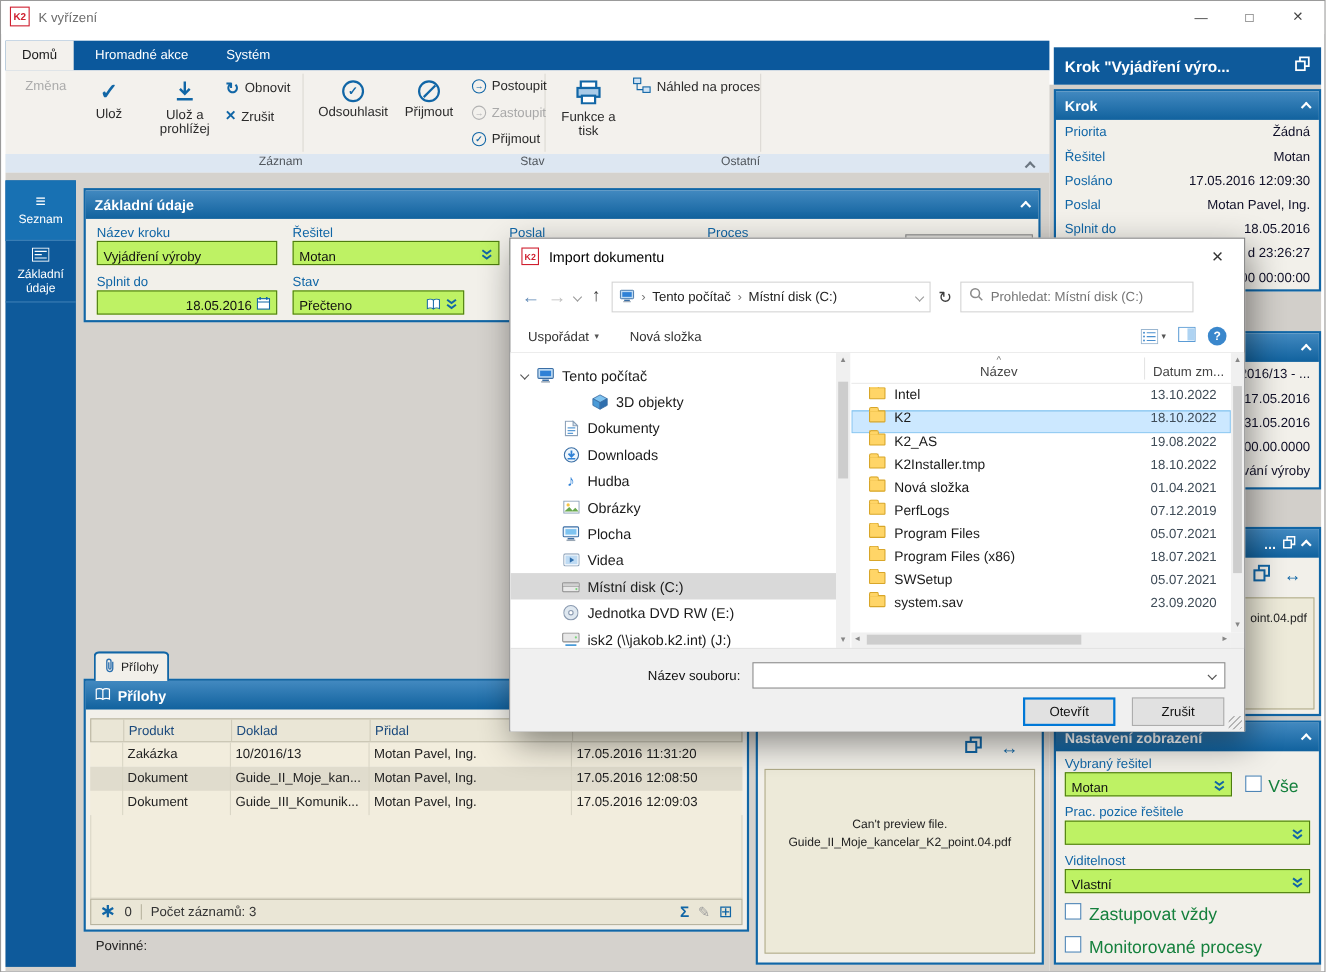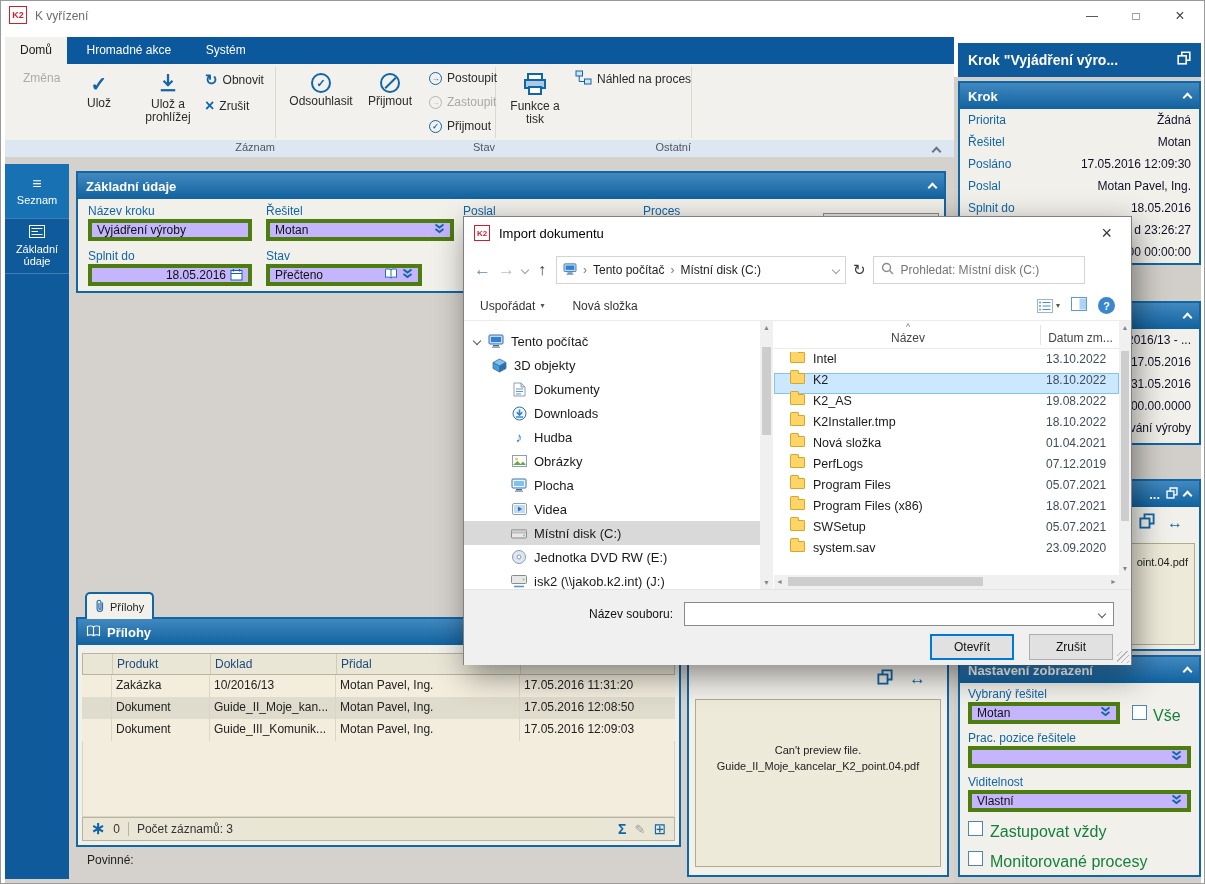--- a/index.html
+++ b/index.html
@@ -19,21 +19,21 @@
 .cir{width:20px;height:20px;border:2px solid #1166a6;border-radius:50%;display:flex;align-items:center;justify-content:center;color:#1166a6;font-size:11px;font-weight:bold;position:relative}
 .cir.slash::after{content:"";position:absolute;width:15px;height:2px;background:#1166a6;transform:rotate(-45deg)}
 .cirs{width:13px;height:13px;border:1.5px solid #1166a6;border-radius:50%;display:flex;align-items:center;justify-content:center;color:#1166a6;font-size:8px;font-weight:bold}
 .cirs.gray{border-color:#b3b3b3;color:#b3b3b3}
 .panel{position:absolute;border:2px solid #1166a6;background:#f2f0ea}
 .panel-h{height:26px;background:linear-gradient(#4289c0,#11629e);color:#fff;font-weight:bold;font-size:13px;display:flex;align-items:center;padding:0 8px;gap:6px}
 .chev-up{width:7px;height:7px;border-left:2px solid #fff;border-top:2px solid #fff;transform:rotate(45deg);margin-top:3px;flex:none}
 .chev-up.gray{border-color:#6b7680}
 .chevdn{width:6px;height:6px;border-right:1.6px solid #666;border-bottom:1.6px solid #666;transform:rotate(45deg);flex:none}
 .lbl{position:absolute;font-size:12px;color:#1166a6;white-space:nowrap}
-.field{position:absolute;background:#c4b5fd;border:4px solid #4d7c0f;font-size:12px;color:#111;display:flex;align-items:flex-start;padding:0 5px;gap:4px}
+.field{position:absolute;background:#bef264;border:1px solid #4d7c0f;font-size:12px;color:#111;display:flex;align-items:flex-end;padding:0 5px;gap:4px}
 .beige{position:absolute;background:#e9e5c5;border:1px solid #b1ac8a}
 .btn{display:flex;align-items:center;justify-content:center;font-size:12px;color:#111;background:#e3e1dd;border:1px solid #8c8c8c}
 .krow{display:flex;align-items:center;height:22px;padding:0 8px;font-size:12px}
 .kl{color:#1166a6;white-space:nowrap}
 .kv{margin-left:auto;color:#101028;white-space:nowrap}
 .cb{position:absolute;width:15px;height:15px;background:#fff;border:1px solid #4f85b5}
 .cblbl{position:absolute;font-size:16px;color:#15803d;white-space:nowrap}
 .th-row{display:flex;background:#eae6d6;border:1px solid #b8b4a0;height:22px}
 .th-c{font-size:12px;color:#1b4a7d;padding:3px 4px;border-right:1px solid #cfcbba;overflow:hidden;white-space:nowrap}
 .td-row{display:flex;height:22px}
@@ -495,21 +495,21 @@
           <span class="tico">
               <svg width="16" height="14" viewBox="0 0 16 14">
                 <rect x="1" y="1" width="14" height="9" rx="1" fill="#bfdbf3" stroke="#3a6ea5"></rect>
                 <rect x="3" y="3" width="10" height="5" fill="#2f81d6"></rect>
                 <rect x="5" y="11" width="6" height="1.5" fill="#3a6ea5"></rect>
                 <rect x="4" y="12.5" width="8" height="1.5" fill="#9aa7b5"></rect>
               </svg>
             </span>
           <span>Tento počítač</span>
         </div>
-        <div class="titem" style="padding-left:26px">
+        <div class="titem" style="padding-left:72px">
           <span class="tico">
               <svg width="15" height="15" viewBox="0 0 15 15">
                 <polygon points="7.5,1 14,4.5 7.5,8 1,4.5" fill="#7ec3f0" stroke="#3a6ea5" stroke-width="0.8"></polygon>
                 <polygon points="1,4.5 7.5,8 7.5,14 1,10.5" fill="#4a9bd8" stroke="#3a6ea5" stroke-width="0.8"></polygon>
                 <polygon points="14,4.5 7.5,8 7.5,14 14,10.5" fill="#2f6fae" stroke="#3a6ea5" stroke-width="0.8"></polygon>
               </svg>
             </span>
           <span>3D objekty</span>
         </div>
         <div class="titem" style="padding-left:46px">

